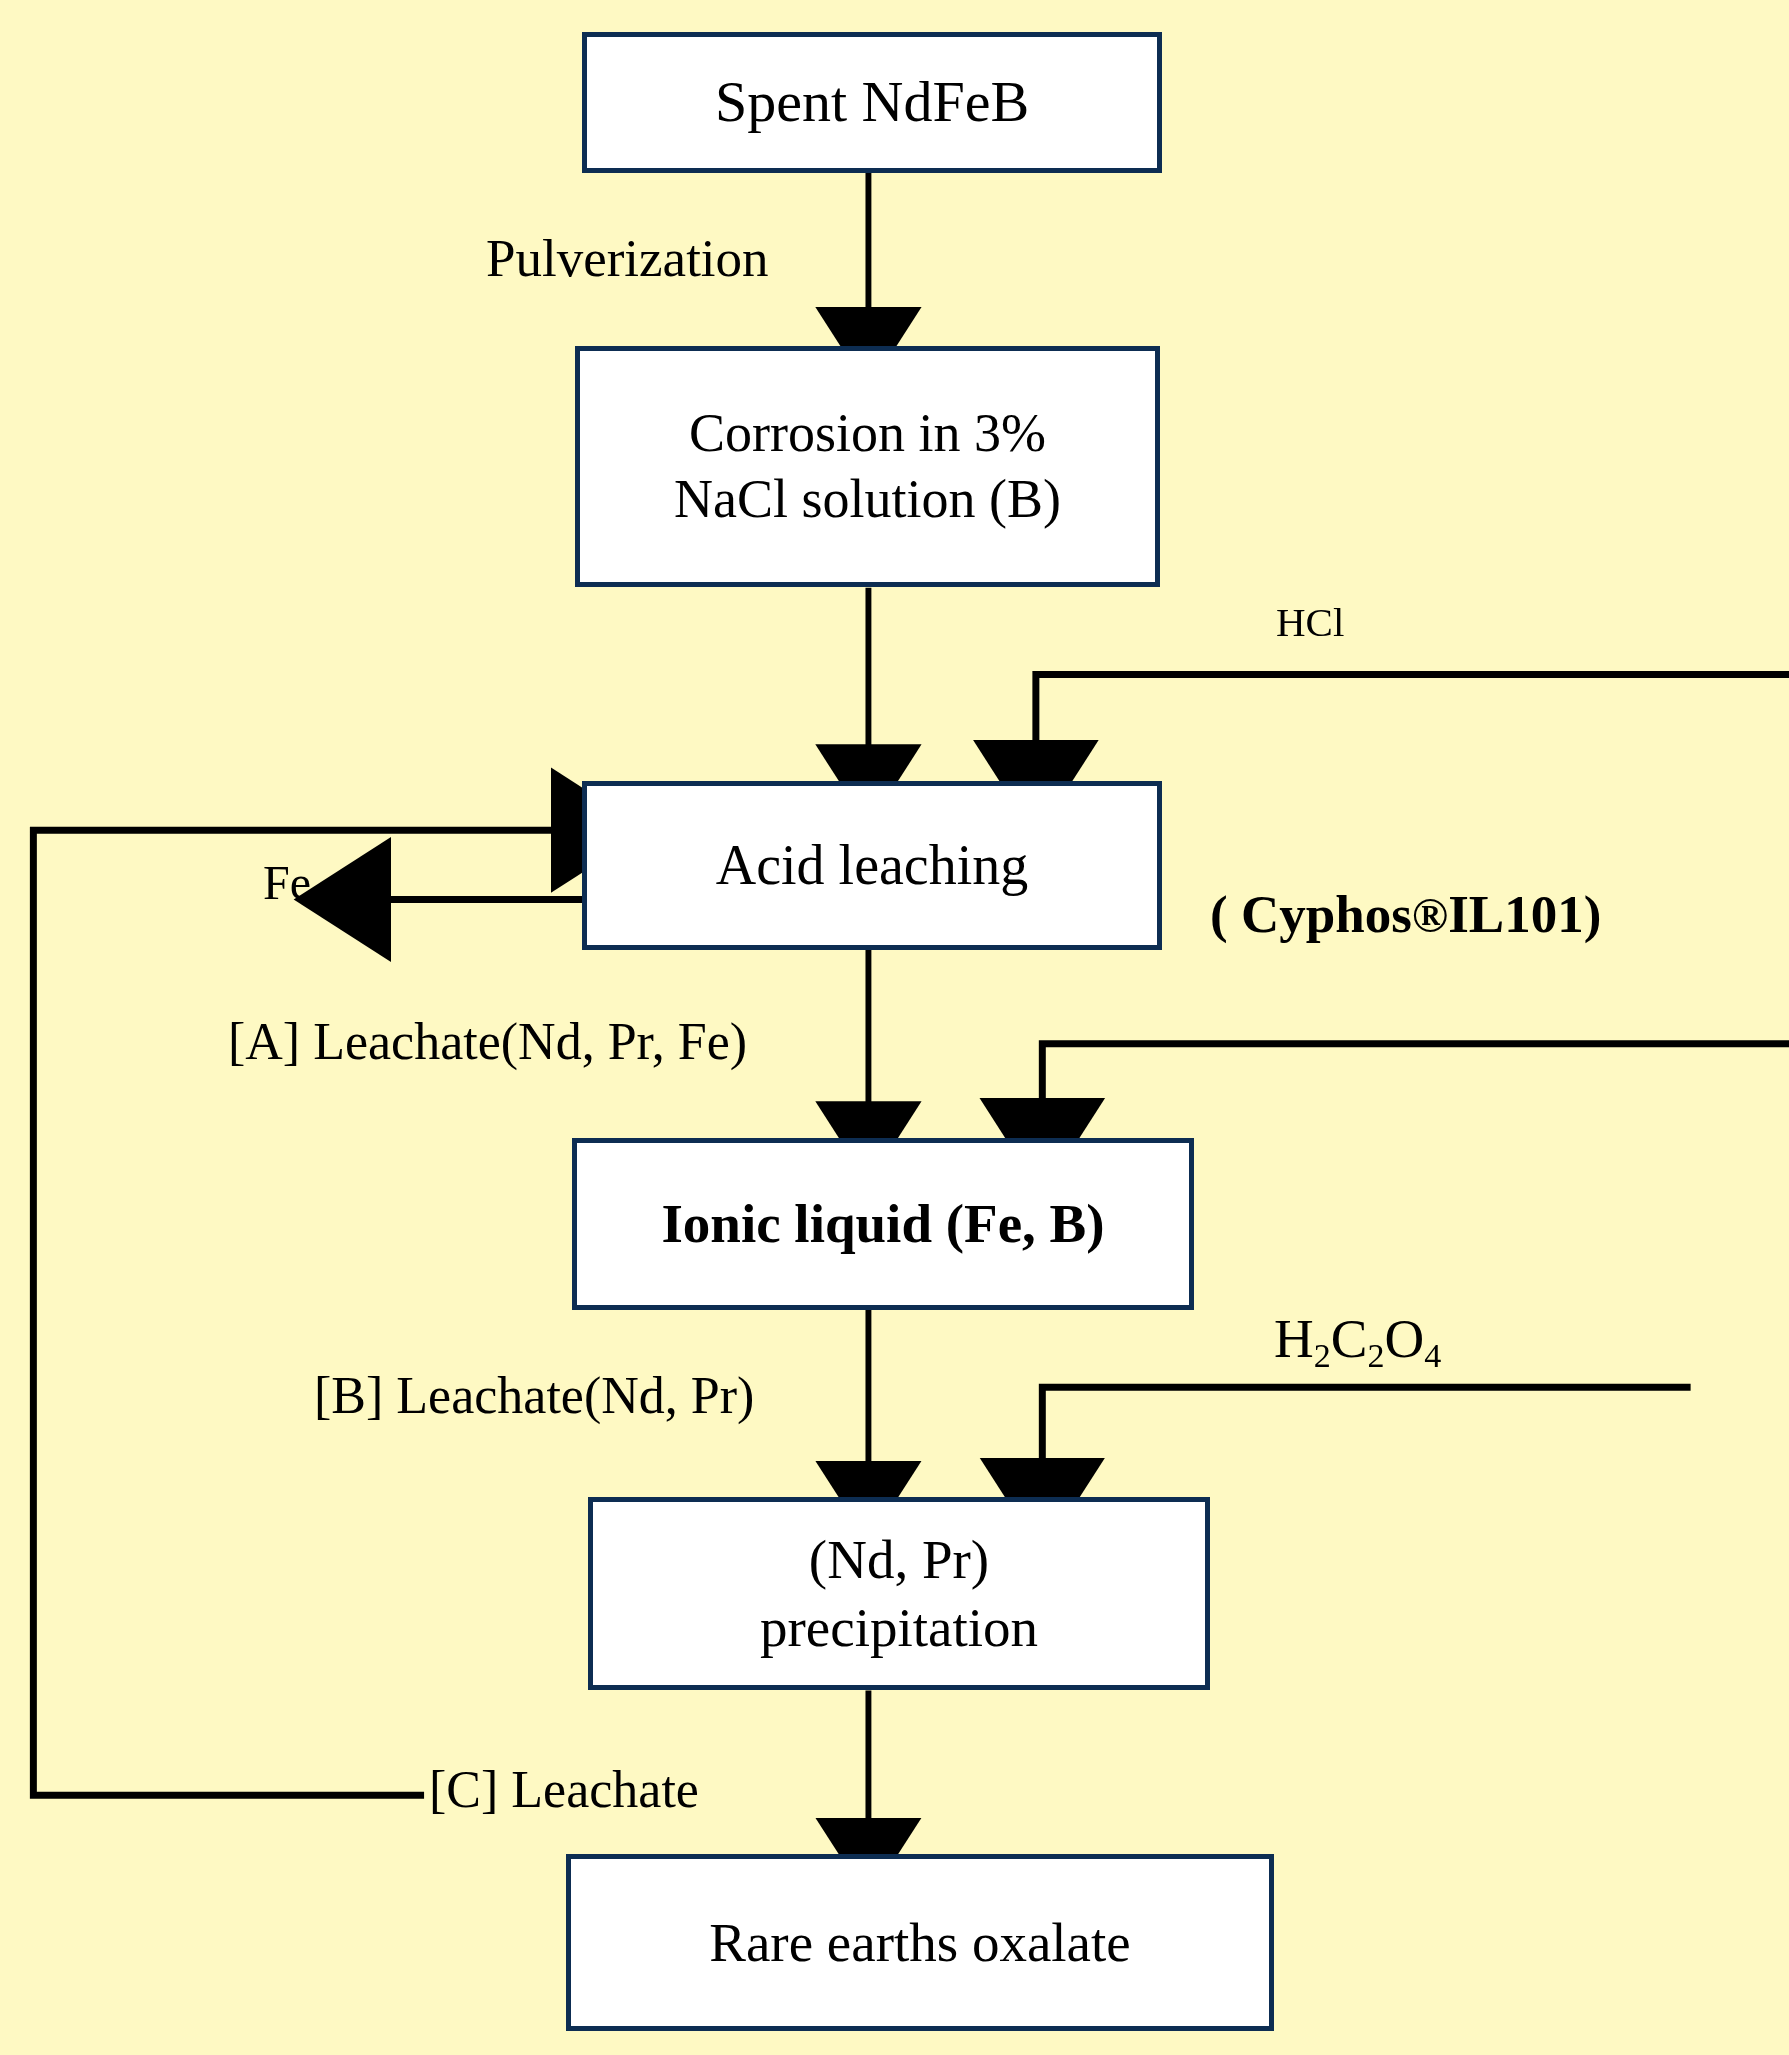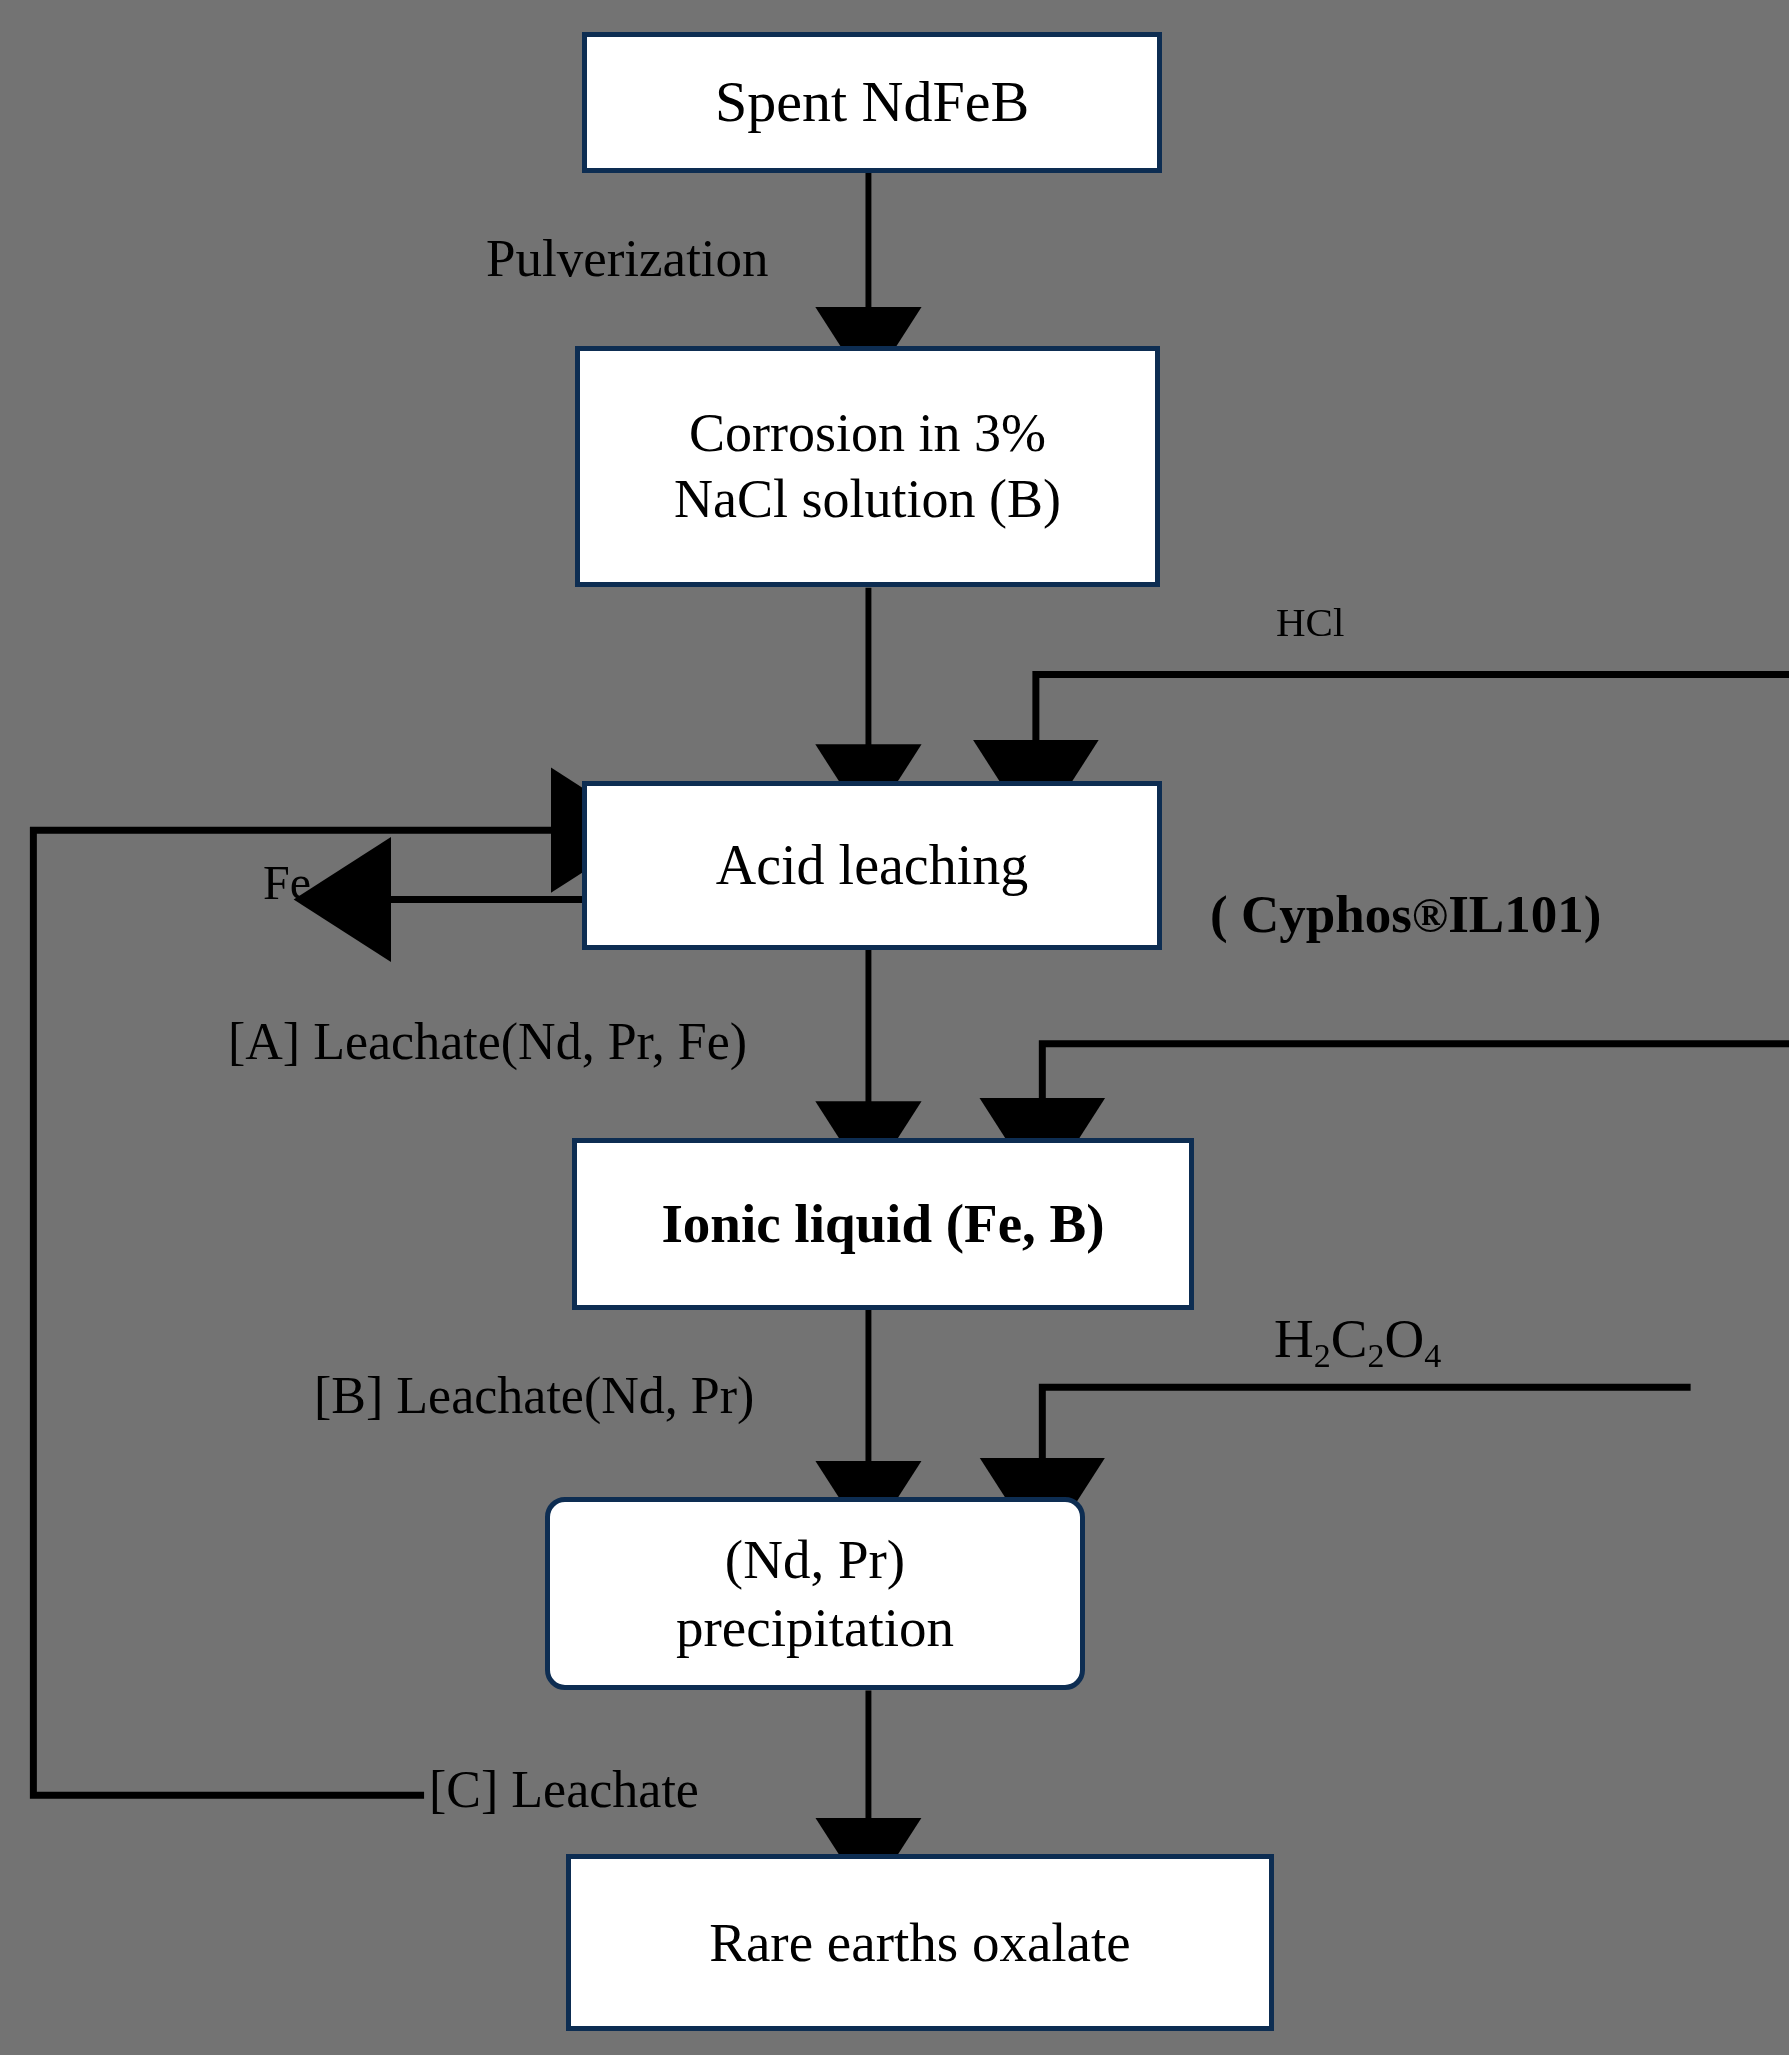--- a/index.html
+++ b/index.html
@@ -1,17 +1,17 @@
 <!DOCTYPE html>
 <html style="font-size:8.6px"><head>
 <meta charset="utf-8">
 <style>
   html,body{margin:0;padding:0;background:#ffffff;}
   body{font-family:"Liberation Serif", serif;}
-  #stage{position:relative;width:1790px;height:2056px;background:#737373;overflow:hidden;}
+  #stage{position:relative;width:1790px;height:2056px;background:#fef9c3;overflow:hidden;}
   svg#wires{position:absolute;left:0;top:0;width:1790px;height:2056px;}
   .pbox{position:absolute;box-sizing:border-box;background:#ffffff;
         border:5.4px solid #0d2d52;display:flex;align-items:center;justify-content:center;
         text-align:center;color:#000;line-height:1.22;}
   .pbox span{display:block;}
   .lbl{position:absolute;color:#000;white-space:nowrap;line-height:1.25;}
   .b{font-weight:bold;}
   .ctr{text-align:center;}
   sub{font-size:0.62em;vertical-align:-0.28em;}
   .regmark{font-size:0.92em;}
@@ -64,21 +64,21 @@
   </div>
 
   <div class="pbox" style="left:582px;top:781px;width:580px;height:169px;font-size:56px;">
     <span>Acid leaching</span>
   </div>
 
   <div class="pbox" style="left:572px;top:1138px;width:622px;height:172px;font-size:55px;font-weight:bold;">
     <span>Ionic liquid (Fe, B)</span>
   </div>
 
-  <div class="pbox" style="left:545px;top:1497px;width:540px;height:193px;font-size:55px;border-radius:20px;">
+  <div class="pbox" style="left:588px;top:1497px;width:622px;height:193px;font-size:55px;">
     <div>
       <span>(Nd, Pr)</span>
       <span>precipitation</span>
     </div>
   </div>
 
   <div class="pbox" style="left:566px;top:1854px;width:708px;height:177px;font-size:55px;">
     <span>Rare earths oxalate</span>
   </div>
 

